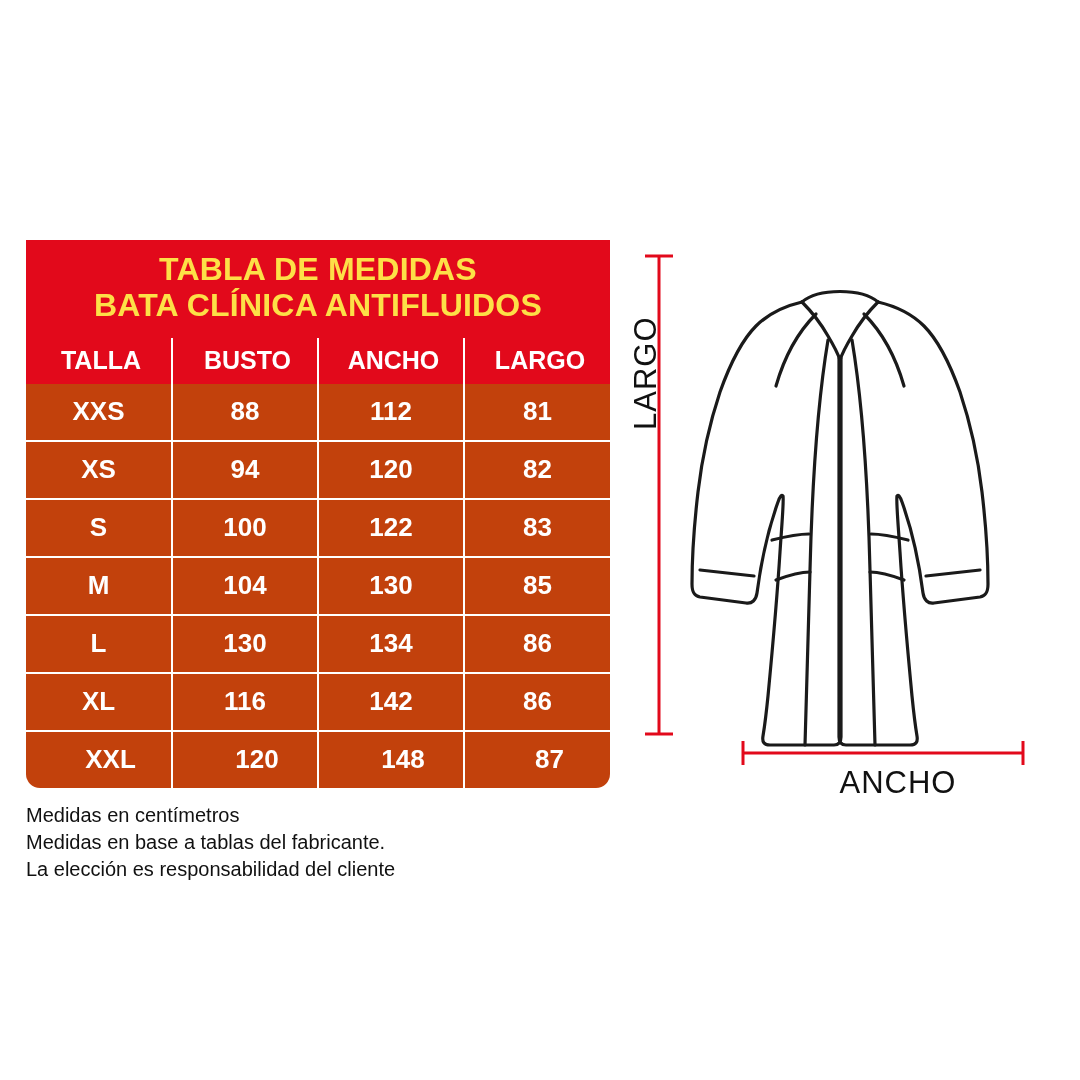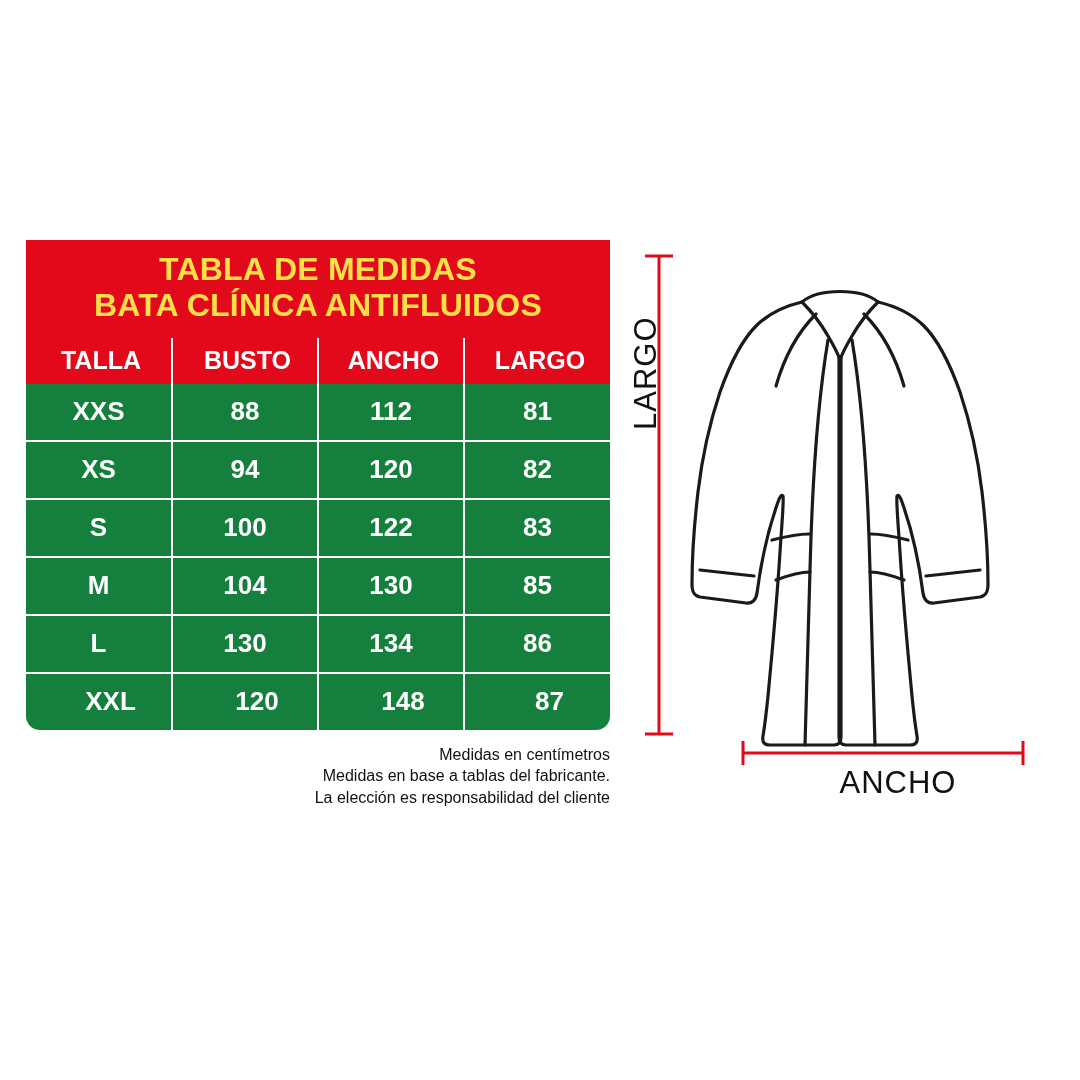--- a/index.html
+++ b/index.html
@@ -53,41 +53,41 @@
     color: #ffffff;
     font-size: 25px;
     font-weight: bold;
     padding: 8px 0 9px 5px;
     text-align: center;
     border-right: 2px solid #ffffff;
   }
   table.size-table th:last-child { border-right: none; }
 
   table.size-table td {
-    background: #15803d;
+    background: #c2410c;
     color: #ffffff;
     font-size: 26px;
     font-weight: bold;
     text-align: center;
     padding: 12px 0 13px 0;
     border-right: 2px solid #ffffff;
     border-bottom: 2px solid #ffffff;
   }
   table.size-table td:last-child { border-right: none; text-align: center; }
   table.size-table tr:last-child td { border-bottom: none; padding-left: 24px; }
 
   
   table.size-table tr:last-child td:first-child { border-bottom-left-radius: 14px; }
   table.size-table tr:last-child td:last-child { border-bottom-right-radius: 14px; }
 
   #table-notes {
     margin-top: 14px;
-    text-align: right;
+    text-align: left;
     color: #111111;
-    font-size: 16px;
+    font-size: 20px;
     line-height: 1.35;
   }
   #table-notes span { display: block; }
 
   
   #illustration {
     position: absolute;
     left: 620px;
     top: 240px;
     width: 440px;
@@ -160,20 +160,26 @@
         <tr>
           <td>M</td>
           <td>104</td>
           <td>130</td>
           <td>85</td>
         </tr>
         <tr>
           <td>L</td>
           <td>130</td>
           <td>134</td>
+          <td>86</td>
+        </tr>
+        <tr>
+          <td>XL</td>
+          <td>116</td>
+          <td>142</td>
           <td>86</td>
         </tr>
         <tr>
           <td>XXL</td>
           <td>120</td>
           <td>148</td>
           <td>87</td>
         </tr>
       </tbody>
     </table>

